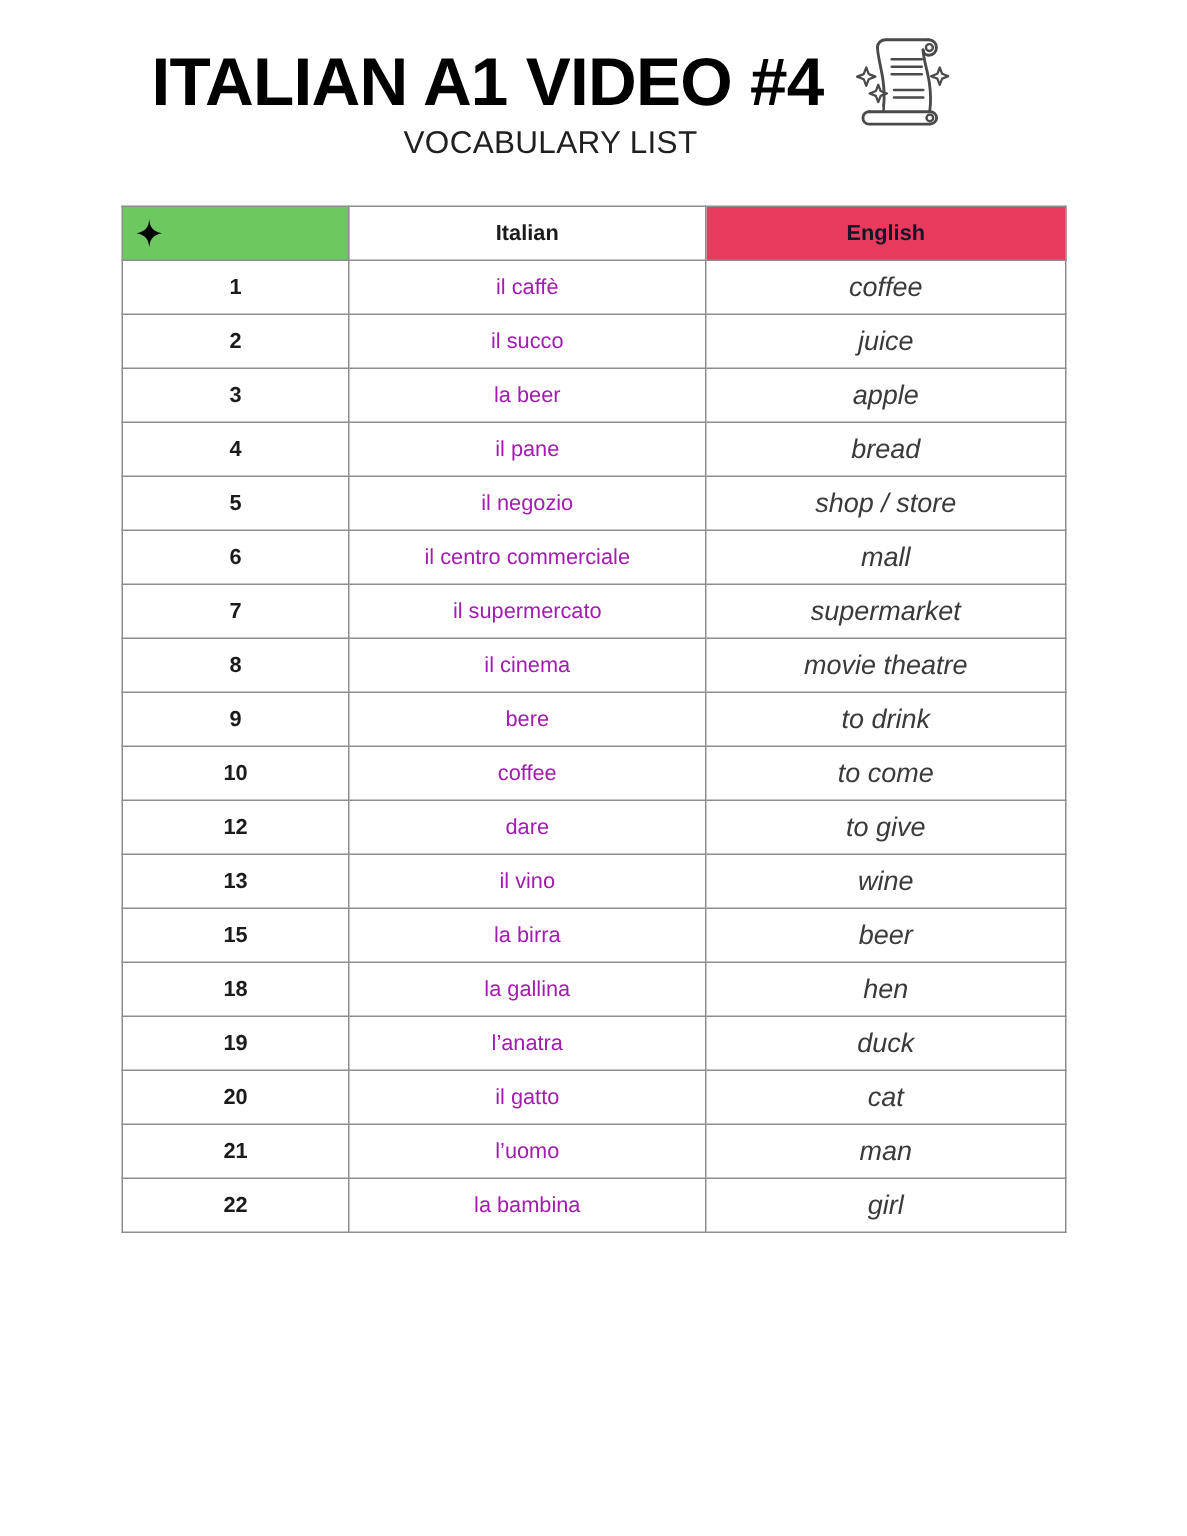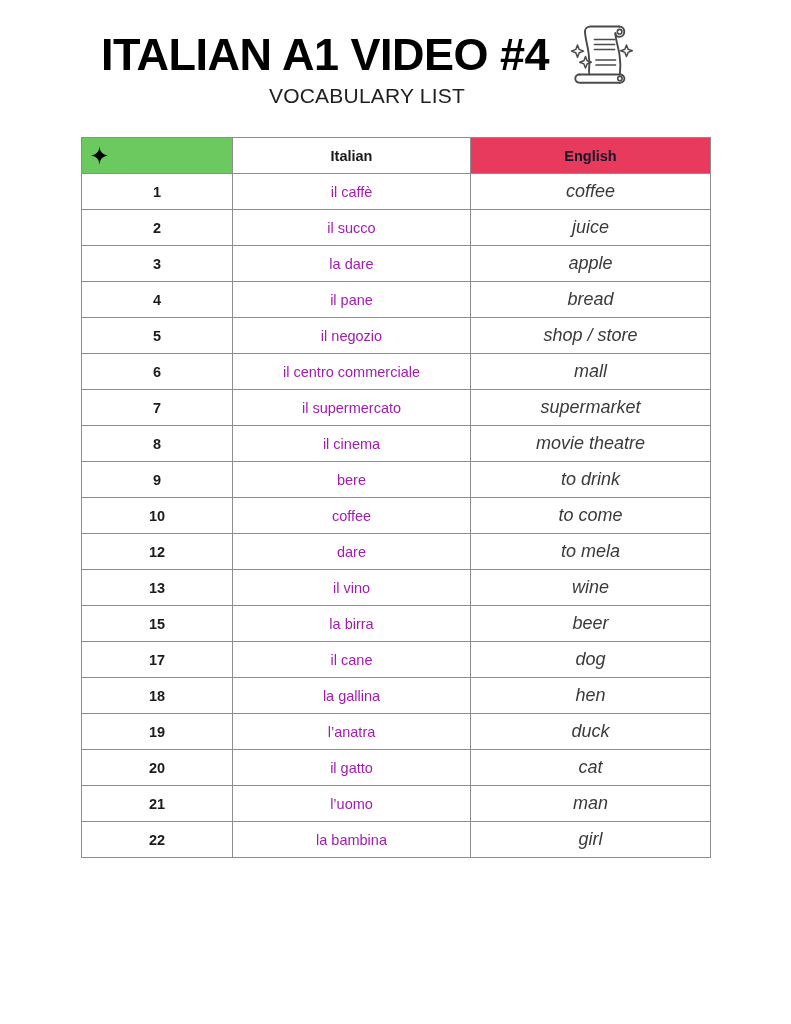--- a/index.html
+++ b/index.html
@@ -201,21 +201,21 @@
           <td class="it">il caffè</td>
           <td class="en">coffee</td>
         </tr>
         <tr>
           <td class="num">2</td>
           <td class="it">il succo</td>
           <td class="en">juice</td>
         </tr>
         <tr>
           <td class="num">3</td>
-          <td class="it">la dare</td>
+          <td class="it">la beer</td>
           <td class="en">apple</td>
         </tr>
         <tr>
           <td class="num">4</td>
           <td class="it">il pane</td>
           <td class="en">bread</td>
         </tr>
         <tr>
           <td class="num">5</td>
           <td class="it">il negozio</td>
@@ -242,38 +242,33 @@
           <td class="en">to drink</td>
         </tr>
         <tr>
           <td class="num">10</td>
           <td class="it">coffee</td>
           <td class="en">to come</td>
         </tr>
         <tr>
           <td class="num">12</td>
           <td class="it">dare</td>
-          <td class="en">to mela</td>
+          <td class="en">to give</td>
         </tr>
         <tr>
           <td class="num">13</td>
           <td class="it">il vino</td>
           <td class="en">wine</td>
         </tr>
         <tr>
           <td class="num">15</td>
           <td class="it">la birra</td>
           <td class="en">beer</td>
         </tr>
         <tr>
-          <td class="num">17</td>
-          <td class="it">il cane</td>
-          <td class="en">dog</td>
-        </tr>
-        <tr>
           <td class="num">18</td>
           <td class="it">la gallina</td>
           <td class="en">hen</td>
         </tr>
         <tr>
           <td class="num">19</td>
           <td class="it">l’anatra</td>
           <td class="en">duck</td>
         </tr>
         <tr>

